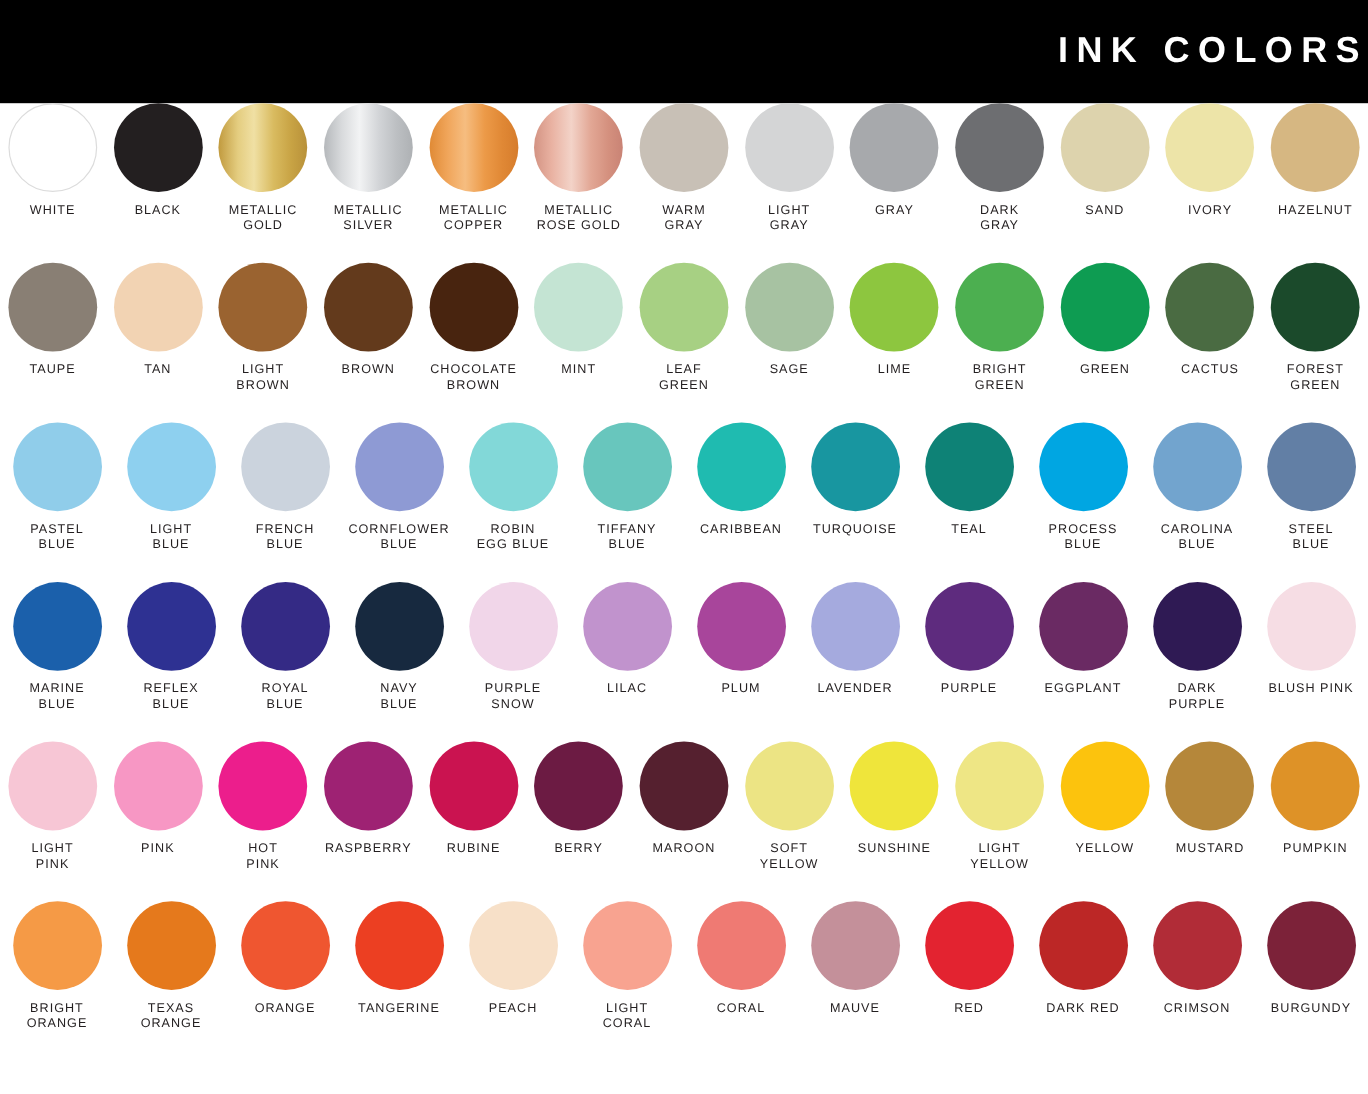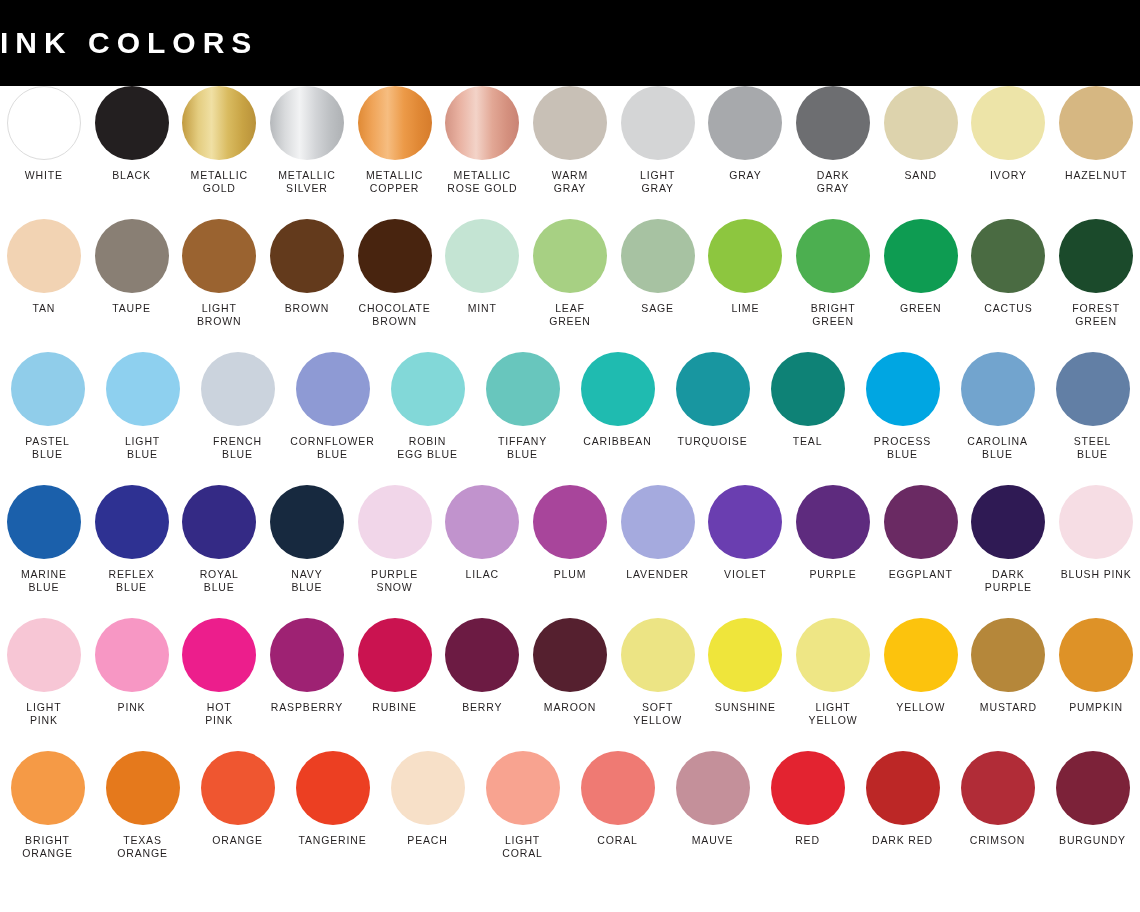--- a/index.html
+++ b/index.html
@@ -11,21 +11,21 @@
     font-family: "Liberation Sans", sans-serif;
     overflow: hidden;
   }
 
   #header-bar {
     width: 1140px;
     height: 86px;
     background: #000000;
     display: flex;
     align-items: center;
-    justify-content: flex-start;
+    justify-content: flex-end;
   }
 
   #header-title {
     color: #ffffff;
     font-size: 30px;
     font-weight: bold;
     letter-spacing: 7px;
     text-transform: uppercase;
     font-family: "Liberation Sans", sans-serif;
   }
@@ -137,26 +137,26 @@
         <div class="swatch-dot" style="background: rgb(237, 228, 168);"></div>
         <div class="swatch-label">IVORY</div>
       </div>
       <div class="swatch-cell">
         <div class="swatch-dot" style="background: rgb(214, 183, 130);"></div>
         <div class="swatch-label">HAZELNUT</div>
       </div>
     </div>
     <div class="swatch-row">
       <div class="swatch-cell">
+        <div class="swatch-dot" style="background: rgb(137, 127, 116);"></div>
+        <div class="swatch-label">TAUPE</div>
+      </div>
+      <div class="swatch-cell">
         <div class="swatch-dot" style="background: rgb(242, 211, 179);"></div>
         <div class="swatch-label">TAN</div>
-      </div>
-      <div class="swatch-cell">
-        <div class="swatch-dot" style="background: rgb(137, 127, 116);"></div>
-        <div class="swatch-label">TAUPE</div>
       </div>
       <div class="swatch-cell">
         <div class="swatch-dot" style="background: rgb(154, 99, 48);"></div>
         <div class="swatch-label">LIGHT
 BROWN</div>
       </div>
       <div class="swatch-cell">
         <div class="swatch-dot" style="background: rgb(99, 58, 28);"></div>
         <div class="swatch-label">BROWN</div>
       </div>
@@ -292,24 +292,20 @@
       </div>
       <div class="swatch-cell">
         <div class="swatch-dot" style="background: rgb(168, 69, 155);"></div>
         <div class="swatch-label">PLUM</div>
       </div>
       <div class="swatch-cell">
         <div class="swatch-dot" style="background: rgb(165, 170, 222);"></div>
         <div class="swatch-label">LAVENDER</div>
       </div>
       <div class="swatch-cell">
-        <div class="swatch-dot" style="background: rgb(106, 62, 176);"></div>
-        <div class="swatch-label">VIOLET</div>
-      </div>
-      <div class="swatch-cell">
         <div class="swatch-dot" style="background: rgb(94, 43, 126);"></div>
         <div class="swatch-label">PURPLE</div>
       </div>
       <div class="swatch-cell">
         <div class="swatch-dot" style="background: rgb(106, 42, 99);"></div>
         <div class="swatch-label">EGGPLANT</div>
       </div>
       <div class="swatch-cell">
         <div class="swatch-dot" style="background: rgb(47, 26, 84);"></div>
         <div class="swatch-label">DARK

